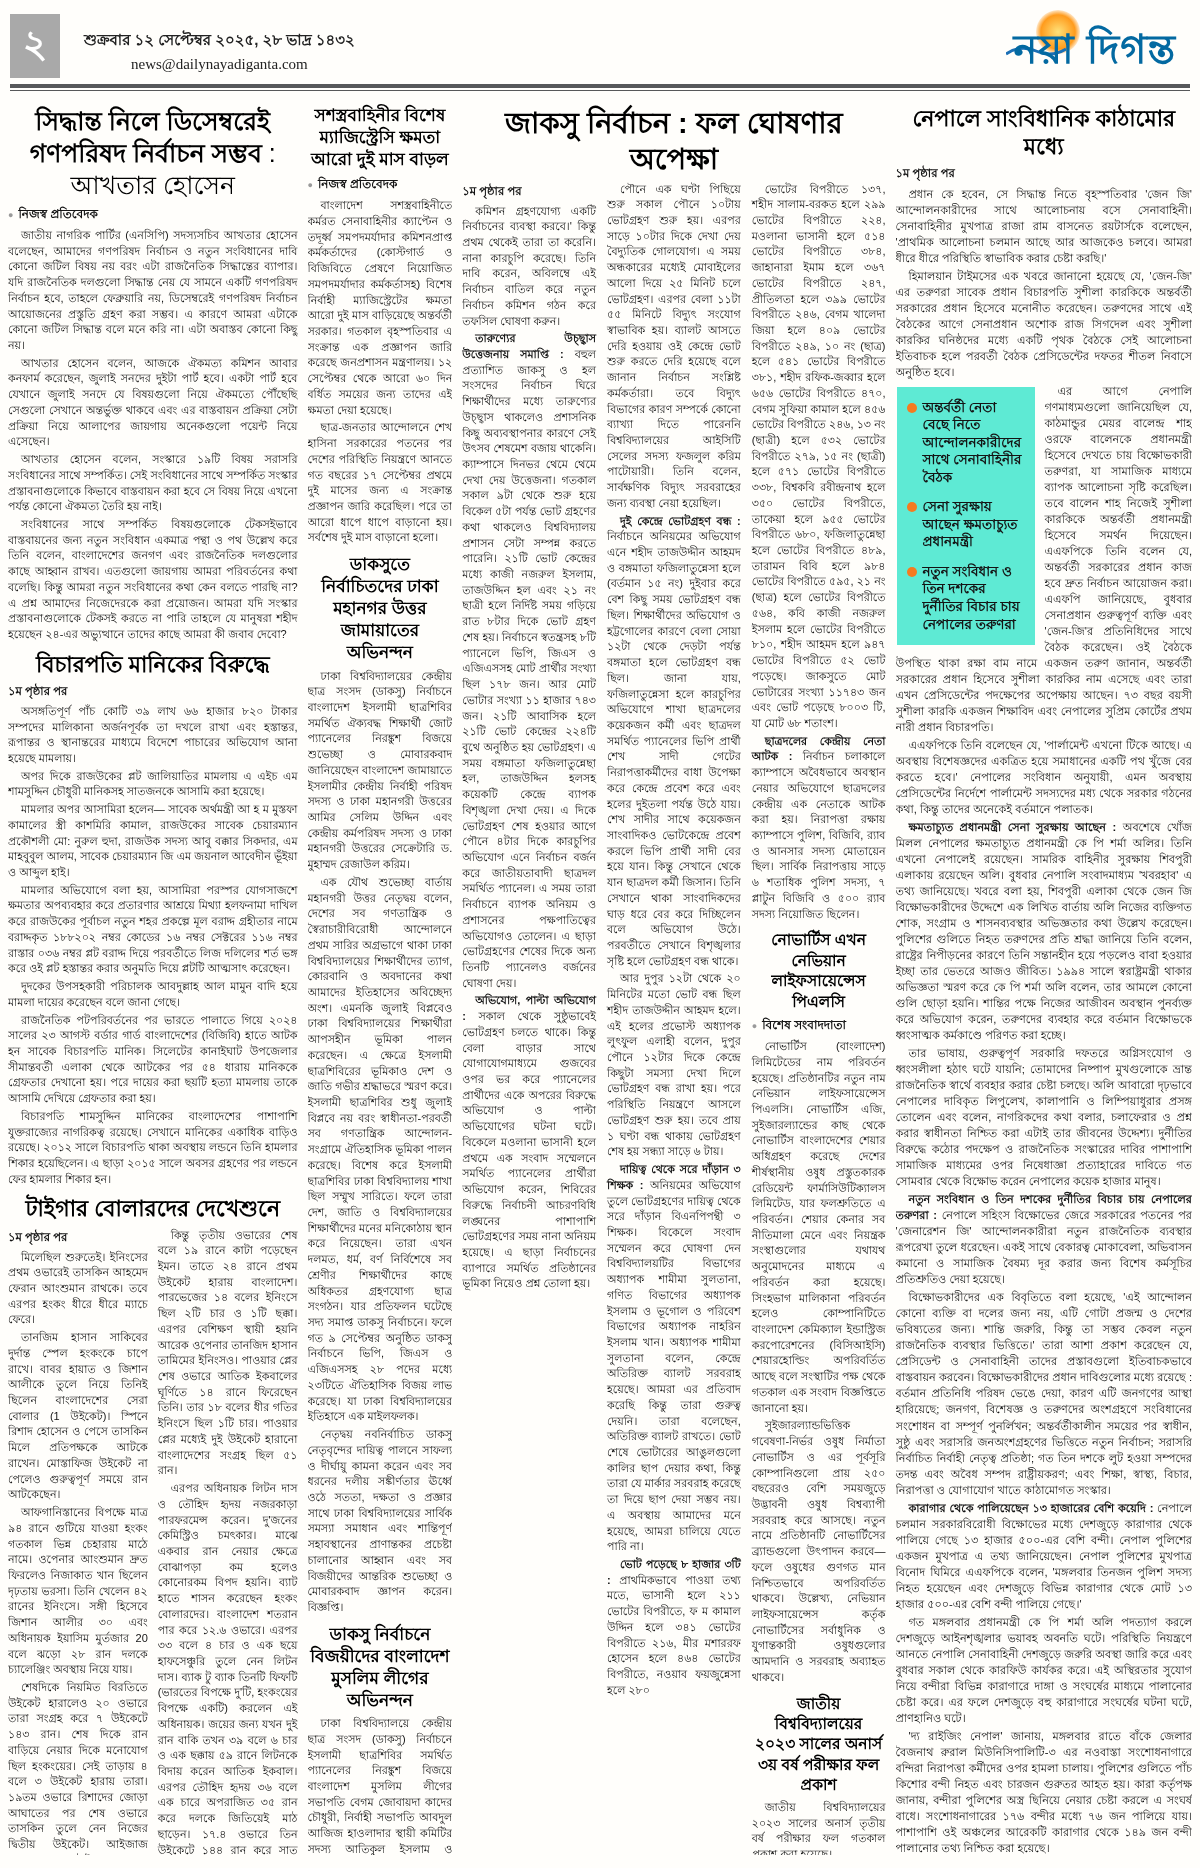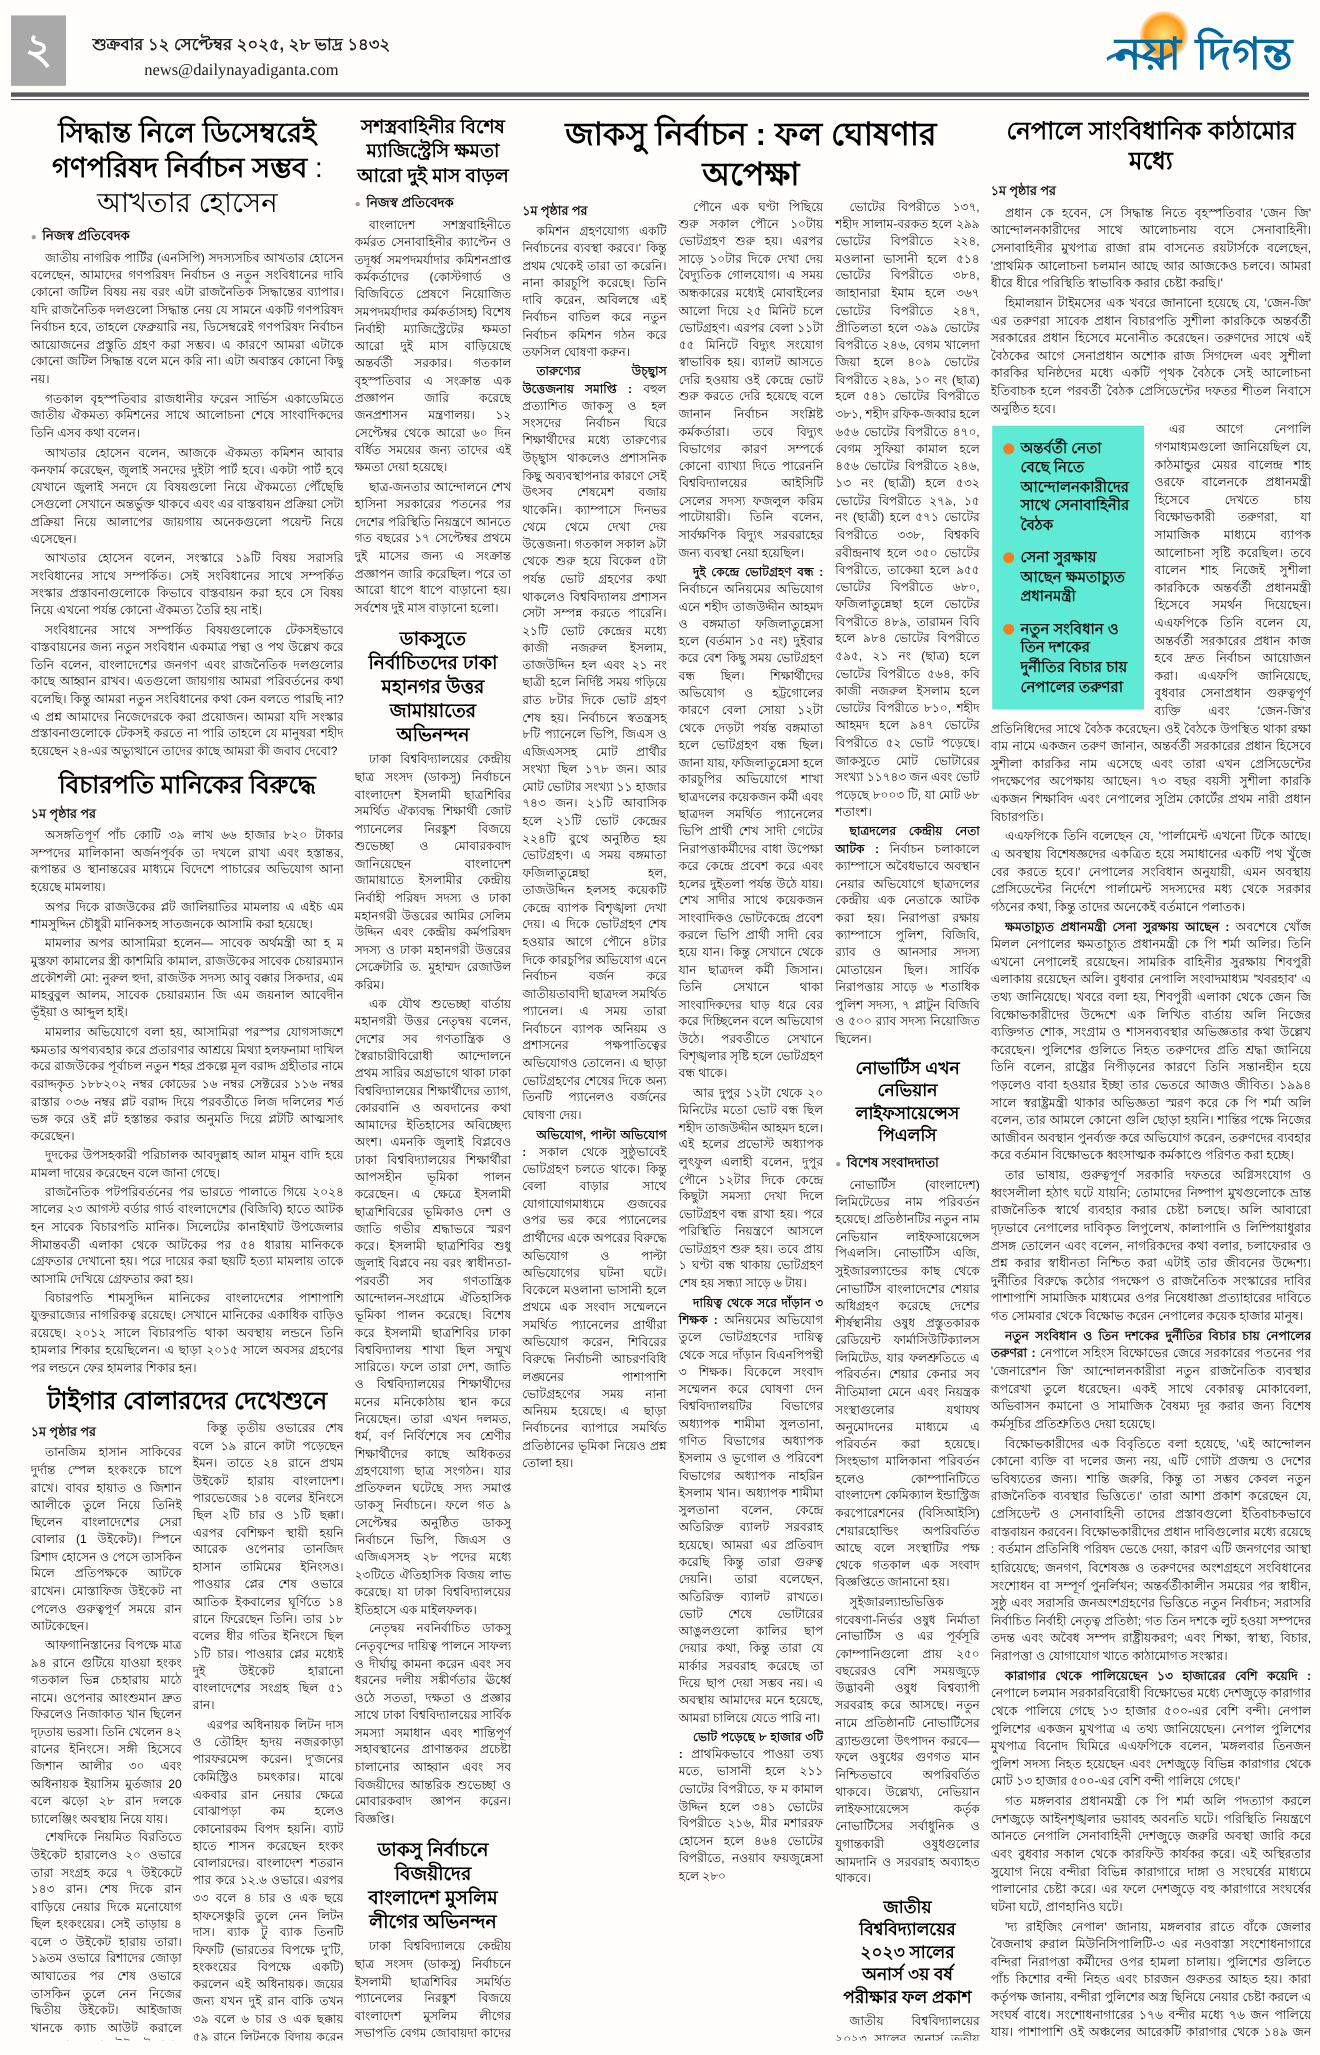--- a/index.html
+++ b/index.html
@@ -16,21 +16,21 @@
   .logo{margin-left:auto;position:relative;margin-top:4px;padding-right:8px;}
   .sun{position:absolute;right:104px;top:-8px;width:44px;height:44px;border-radius:50%;
        background:radial-gradient(circle,#ffe27a 0%,#ff9b1c 55%,rgba(255,155,28,0) 75%);}
   .wave{position:absolute;right:118px;top:26px;}
   .logotext{position:relative;font-size:40px;font-weight:800;color:#0369a1;letter-spacing:1px;}
   .rule{margin:0 10px;border-top:4px solid #57585a;}
   .rule::after{content:"";display:block;border-top:1px solid #57585a;margin-top:2px;}
   
   .grid{display:flex;gap:10px;padding:6px 8px 0 8px;}
   .band{height:1758px;overflow:hidden;}
-  .bandA{width:290px;margin-left:20px;}
+  .bandA{width:290px;}
   .bandB{width:145px;}
   .bandC{width:424px;}
   .bandD{width:297px;}
   article{display:block;margin-bottom:8px;}
   .h{font-weight:800;text-align:center;color:#000;margin:8px 2px 4px;}
   .xl{font-size:25px;line-height:1.28;}
   .lg{font-size:22px;line-height:1.28;}
   .xxl{font-size:29px;line-height:1.25;}
   .md{font-size:17px;line-height:1.3;}
   .sm{font-size:15.5px;line-height:1.32;}
@@ -77,21 +77,20 @@
 
     <section class="band bandA">
       <article>
         <h1 class="h xl">
           <span>সিদ্ধান্ত নিলে ডিসেম্বরেই গণপরিষদ নির্বাচন সম্ভব</span>
           <span class="lt">: আখতার হোসেন</span>
         </h1>
         <div class="byline">নিজস্ব প্রতিবেদক</div>
         <div>
             <p class="para">জাতীয় নাগরিক পার্টির (এনসিপি) সদস্যসচিব আখতার হোসেন বলেছেন, আমাদের গণপরিষদ নির্বাচন ও নতুন সংবিধানের দাবি কোনো জটিল বিষয় নয় বরং এটা রাজনৈতিক সিদ্ধান্তের ব্যাপার। যদি রাজনৈতিক দলগুলো সিদ্ধান্ত নেয় যে সামনে একটি গণপরিষদ নির্বাচন হবে, তাহলে ফেব্রুয়ারি নয়, ডিসেম্বরেই গণপরিষদ নির্বাচন আয়োজনের প্রস্তুতি গ্রহণ করা সম্ভব। এ কারণে আমরা এটাকে কোনো জটিল সিদ্ধান্ত বলে মনে করি না। এটা অবাস্তব কোনো কিছু নয়।</p>
-            <p class="para">গতকাল বৃহস্পতিবার রাজধানীর ফরেন সার্ভিস একাডেমিতে জাতীয় ঐকমত্য কমিশনের সাথে আলোচনা শেষে সাংবাদিকদের তিনি এসব কথা বলেন।</p>
             <p class="para">আখতার হোসেন বলেন, আজকে ঐকমত্য কমিশন আবার কনফার্ম করেছেন, জুলাই সনদের দুইটা পার্ট হবে। একটা পার্ট হবে যেখানে জুলাই সনদে যে বিষয়গুলো নিয়ে ঐকমত্যে পৌঁছেছি সেগুলো সেখানে অন্তর্ভুক্ত থাকবে এবং এর বাস্তবায়ন প্রক্রিয়া সেটা প্রক্রিয়া নিয়ে আলাপের জায়গায় অনেকগুলো পয়েন্ট নিয়ে এসেছেন।</p>
             <p class="para">আখতার হোসেন বলেন, সংস্কারে ১৯টি বিষয় সরাসরি সংবিধানের সাথে সম্পর্কিত। সেই সংবিধানের সাথে সম্পর্কিত সংস্কার প্রস্তাবনাগুলোকে কিভাবে বাস্তবায়ন করা হবে সে বিষয় নিয়ে এখনো পর্যন্ত কোনো ঐকমত্য তৈরি হয় নাই।</p>
             <p class="para">সংবিধানের সাথে সম্পর্কিত বিষয়গুলোকে টেকসইভাবে বাস্তবায়নের জন্য নতুন সংবিধান একমাত্র পন্থা ও পথ উল্লেখ করে তিনি বলেন, বাংলাদেশের জনগণ এবং রাজনৈতিক দলগুলোর কাছে আহ্বান রাখব। এতগুলো জায়গায় আমরা পরিবর্তনের কথা বলেছি। কিন্তু আমরা নতুন সংবিধানের কথা কেন বলতে পারছি না? এ প্রশ্ন আমাদের নিজেদেরকে করা প্রয়োজন। আমরা যদি সংস্কার প্রস্তাবনাগুলোকে টেকসই করতে না পারি তাহলে যে মানুষরা শহীদ হয়েছেন ২৪-এর অভ্যুত্থানে তাদের কাছে আমরা কী জবাব দেবো?</p>
           </div>
       </article>
 
       <article>
         <h2 class="h lg">বিচারপতি মানিকের বিরুদ্ধে</h2>
         <div class="kicker">১ম পৃষ্ঠার পর</div>
         <div>
@@ -104,20 +103,21 @@
             <p class="para">বিচারপতি শামসুদ্দিন মানিকের বাংলাদেশের পাশাপাশি যুক্তরাজ্যের নাগরিকত্ব রয়েছে। সেখানে মানিকের একাধিক বাড়িও রয়েছে। ২০১২ সালে বিচারপতি থাকা অবস্থায় লন্ডনে তিনি হামলার শিকার হয়েছিলেন। এ ছাড়া ২০১৫ সালে অবসর গ্রহণের পর লন্ডনে ফের হামলার শিকার হন।</p>
           </div>
       </article>
 
       <article>
         <h2 class="h lg">টাইগার বোলারদের দেখেশুনে</h2>
         <div class="cols2">
           <div class="col">
             <div class="kicker">১ম পৃষ্ঠার পর</div>
             <div>
+                <p class="para">মিলেছিল শুরুতেই। ইনিংসের প্রথম ওভারেই তাসকিন আহমেদ ফেরান আংশুমান রাথকে। তবে এরপর হংকং ধীরে ধীরে ম্যাচে ফেরে।</p>
                 <p class="para">তানজিম হাসান সাকিবের দুর্দান্ত স্পেল হংকংকে চাপে রাখে। বাবর হায়াত ও জিশান আলীকে তুলে নিয়ে তিনিই ছিলেন বাংলাদেশের সেরা বোলার (1 উইকেট)। স্পিনে রিশাদ হোসেন ও পেসে তাসকিন মিলে প্রতিপক্ষকে আটকে রাখেন। মোস্তাফিজ উইকেট না পেলেও গুরুত্বপূর্ণ সময়ে রান আটকেছেন।</p>
                 <p class="para">আফগানিস্তানের বিপক্ষে মাত্র ৯৪ রানে গুটিয়ে যাওয়া হংকং গতকাল ভিন্ন চেহারায় মাঠে নামে। ওপেনার আংশুমান দ্রুত ফিরলেও নিজাকাত খান ছিলেন দৃঢ়তায় ভরসা। তিনি খেলেন ৪২ রানের ইনিংসে। সঙ্গী হিসেবে জিশান আলীর ৩০ এবং অধিনায়ক ইয়াসিম মুর্তজার 20 বলে ঝড়ো ২৮ রান দলকে চ্যালেঞ্জিং অবস্থায় নিয়ে যায়।</p>
                 <p class="para">শেষদিকে নিয়মিত বিরতিতে উইকেট হারালেও ২০ ওভারে তারা সংগ্রহ করে ৭ উইকেটে ১৪৩ রান। শেষ দিকে রান বাড়িয়ে নেয়ার দিকে মনোযোগ ছিল হংকংয়ের। সেই তাড়ায় ৪ বলে ৩ উইকেট হারায় তারা। ১৯তম ওভারে রিশাদের জোড়া আঘাতের পর শেষ ওভারে তাসকিন তুলে নেন নিজের দ্বিতীয় উইকেট। আইজাজ খানকে ক্যাচ আউট করালে ১৩৭ রানে সপ্তম উইকেট হারায় হংকং। দু'টি করে উইকেট নেন তাসকিন, তানজিম ও রিশাদ। কালহান ৪ ও ইহসান ২ রানে অপরাজিত ছিলেন।</p>
               </div>
 
           </div>
           <div class="col">
             <div>
                 <p class="para">কিন্তু তৃতীয় ওভারের শেষ বলে ১৯ রানে কাটা পড়েছেন ইমন। তাতে ২৪ রানে প্রথম উইকেট হারায় বাংলাদেশ। পারভেজের ১৪ বলের ইনিংসে ছিল ২টি চার ও ১টি ছক্কা। এরপর বেশিক্ষণ স্থায়ী হয়নি আরেক ওপেনার তানজিদ হাসান তামিমের ইনিংসও। পাওয়ার প্লের শেষ ওভারে আতিক ইকবালের ঘূর্ণিতে ১৪ রানে ফিরেছেন তিনি। তার ১৮ বলের ধীর গতির ইনিংসে ছিল ১টি চার। পাওয়ার প্লের মধ্যেই দুই উইকেট হারানো বাংলাদেশের সংগ্রহ ছিল ৫১ রান।</p>
                 <p class="para">এরপর অধিনায়ক লিটন দাস ও তৌহিদ হৃদয় নজরকাড়া পারফরমেন্স করেন। দু'জনের কেমিস্ট্রিও চমৎকার। মাঝে একবার রান নেয়ার ক্ষেত্রে বোঝাপড়া কম হলেও কোনোরকম বিপদ হয়নি। ব্যাট হাতে শাসন করেছেন হংকং বোলারদের। বাংলাদেশ শতরান পার করে ১২.৬ ওভারে। এরপর ৩৩ বলে ৪ চার ও এক ছয়ে হাফসেঞ্চুরি তুলে নেন লিটন দাস। ব্যাক টু ব্যাক তিনটি ফিফটি (ভারতের বিপক্ষে দু'টি, হংকংয়ের বিপক্ষে একটি) করলেন এই অধিনায়ক। জয়ের জন্য যখন দুই রান বাকি তখন ৩৯ বলে ৬ চার ও এক ছক্কায় ৫৯ রানে লিটনকে বিদায় করেন আতিক ইকবাল। এরপর তৌহিদ হৃদয় ৩৬ বলে এক চারে অপরাজিত ৩৫ রান করে দলকে জিতিয়েই মাঠ ছাড়েন। ১৭.৪ ওভারে তিন উইকেটে ১৪৪ রান করে সাত উইকেটের জয় পায় বাংলাদেশ। জাকের আলী অপরাজিত থাকেন শূন্য রানে। দু'টি উইকেট নেন আতিক, একটি উইকেট পান আয়ুশ।</p>

